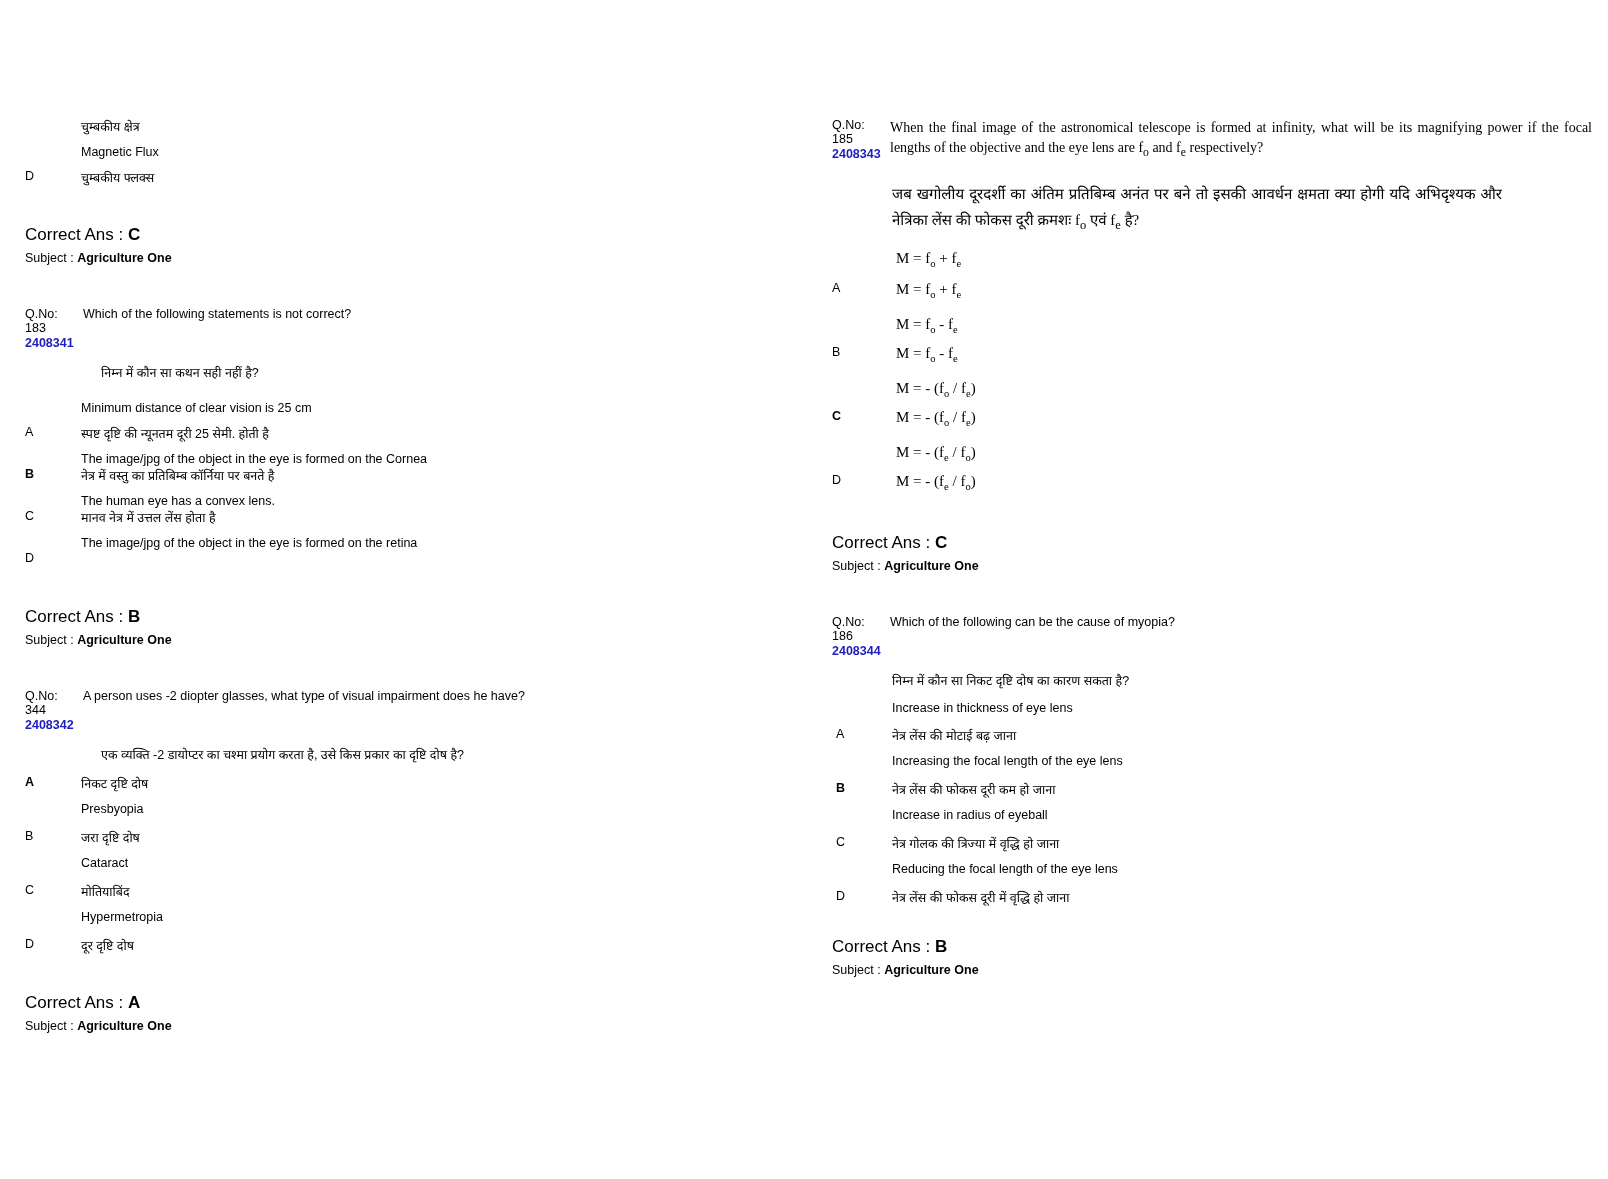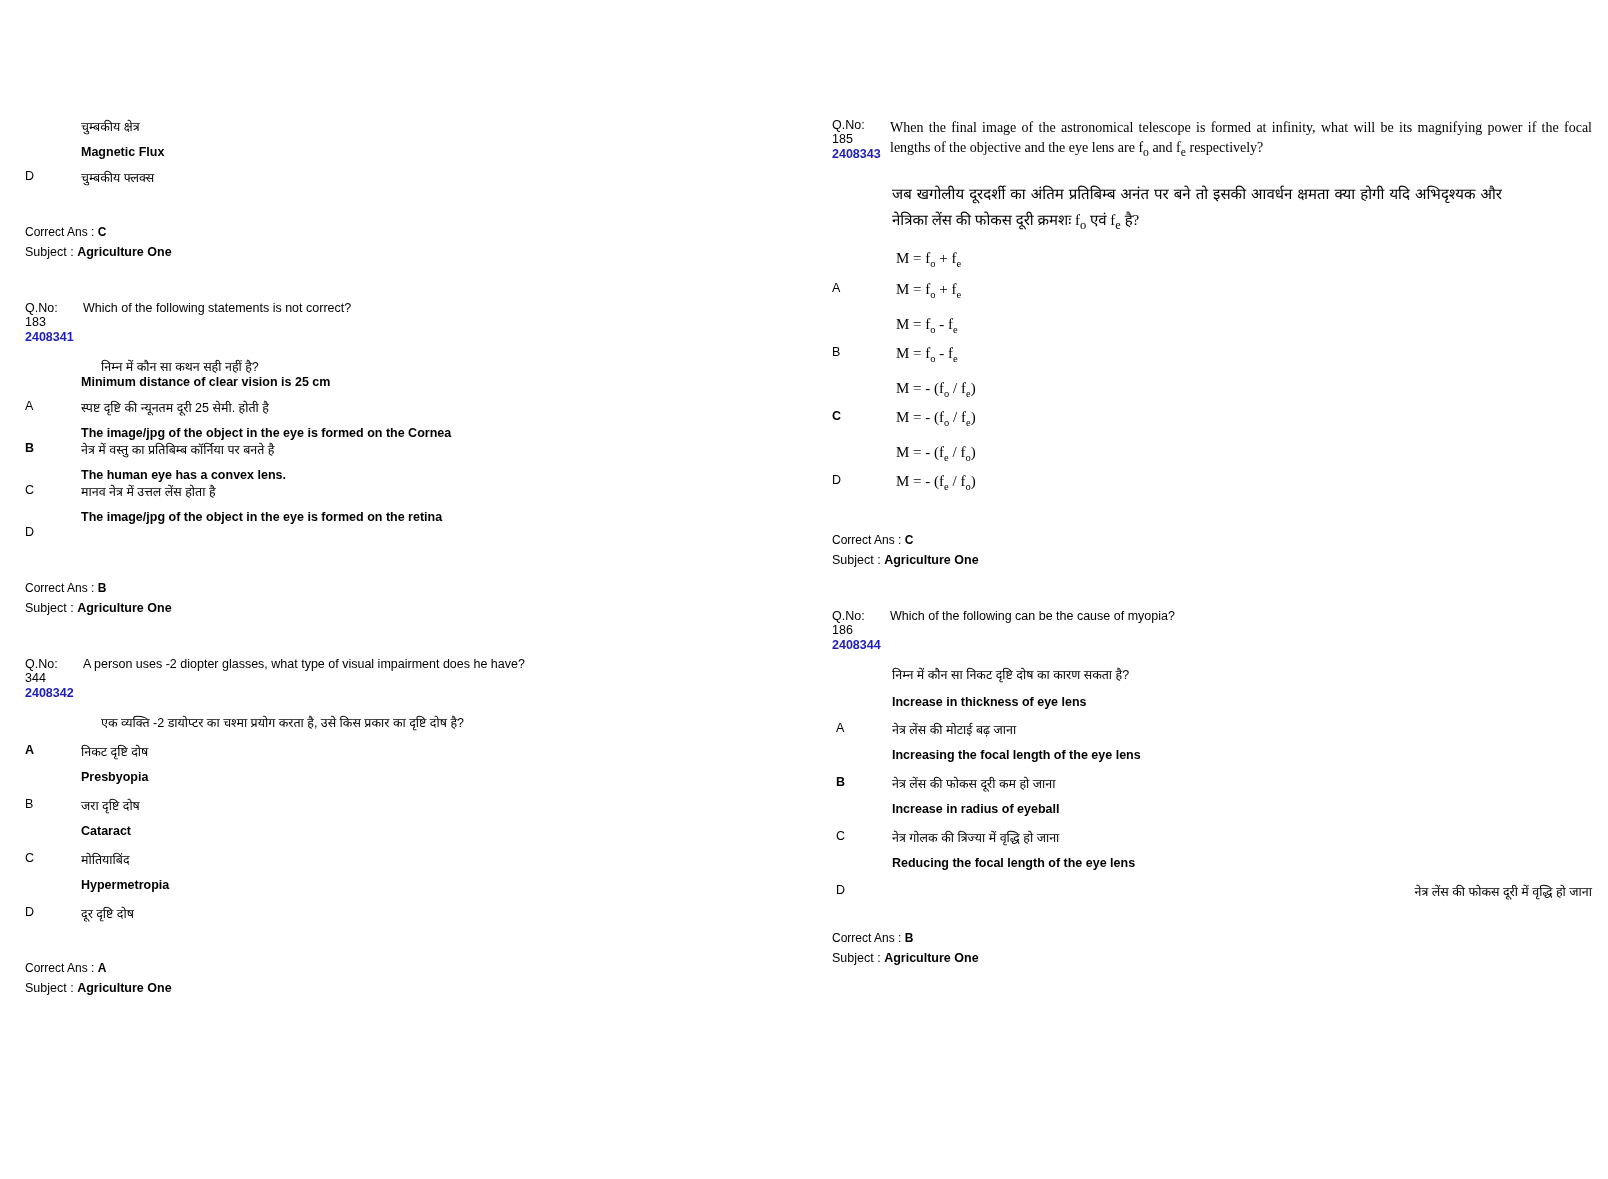--- a/index.html
+++ b/index.html
@@ -88,39 +88,39 @@
     left: 0;
     font-size: 12.5px;
     font-weight: bold;
   }
   .opt-letter.plain { font-weight: normal; }
   .opt-body {
     margin-left: 56px;
   }
   .opt-en {
     font-size: 12.5px;
-    font-weight: bold;
+    font-weight: normal;
     margin-bottom: 10px;
   }
   .opt-hi {
     font-size: 12.5px;
     margin-bottom: 2px;
   }
   .math {
     font-family: "Liberation Serif", serif;
     font-size: 15px;
     margin-bottom: 16px;
     margin-left: 4px;
   }
   .math sub {
     font-size: 10.5px;
     vertical-align: sub;
   }
   .ans {
-    font-size: 12px;
+    font-size: 17px;
     margin-top: 14px;
   }
   .ans b { font-weight: bold; }
   .subj {
     font-size: 12.5px;
     margin-top: 6px;
   }
   .subj b { font-weight: bold; }
   .gap-lg { height: 42px; }
   .opt-math-row {
@@ -173,21 +173,21 @@
         <div class="qhead-left">
           <div class="qno">Q.No: 183</div>
           <div class="qid">2408341</div>
         </div>
         <div class="qhead-body">
           <div class="qtext">Which of the following statements is not correct?</div>
         </div>
       </div>
       <div class="hindi-q">निम्न में कौन सा कथन सही नहीं है?</div>
 
-      <div class="opt-body" style="margin-left:56px; margin-top:0;">
+      <div class="opt-body" style="margin-left:56px; margin-top:20px;">
         <div class="opt-en">Minimum distance of clear vision is 25 cm</div>
       </div>
       <div class="opt-row" style="margin-top:0;">
         <div class="opt-letter plain">A</div>
         <div class="opt-body">
           <div class="opt-hi">स्पष्ट दृष्टि की न्यूनतम दूरी 25 सेमी. होती है</div>
           <div class="opt-en" style="margin-top:10px;">The image/jpg of the object in the eye is formed on the Cornea</div>
         </div>
       </div>
       <div class="opt-row" style="margin-top:0;">
@@ -360,21 +360,21 @@
       <div class="opt-row" style="margin-top:0;">
         <div class="opt-letter plain" style="left:4px;">C</div>
         <div class="opt-body" style="margin-left:60px;">
           <div class="opt-hi" style="margin-top:12px;">नेत्र गोलक की त्रिज्या में वृद्धि हो जाना</div>
           <div class="opt-en" style="margin-top:10px;">Reducing the focal length of the eye lens</div>
         </div>
       </div>
       <div class="opt-row" style="margin-top:0;">
         <div class="opt-letter plain" style="left:4px;">D</div>
         <div class="opt-body" style="margin-left:60px;">
-          <div class="opt-hi" style="margin-top:12px;text-align:right;">नेत्र लेंस की फोकस दूरी में वृद्धि हो जाना</div>
+          <div class="opt-hi" style="margin-top:12px;">नेत्र लेंस की फोकस दूरी में वृद्धि हो जाना</div>
         </div>
       </div>
 
       <div class="ans" style="margin-top:6px;">
         <span>Correct Ans :</span>
         <b>B</b>
       </div>
       <div class="subj">
         <span>Subject :</span>
         <b>Agriculture One</b>

